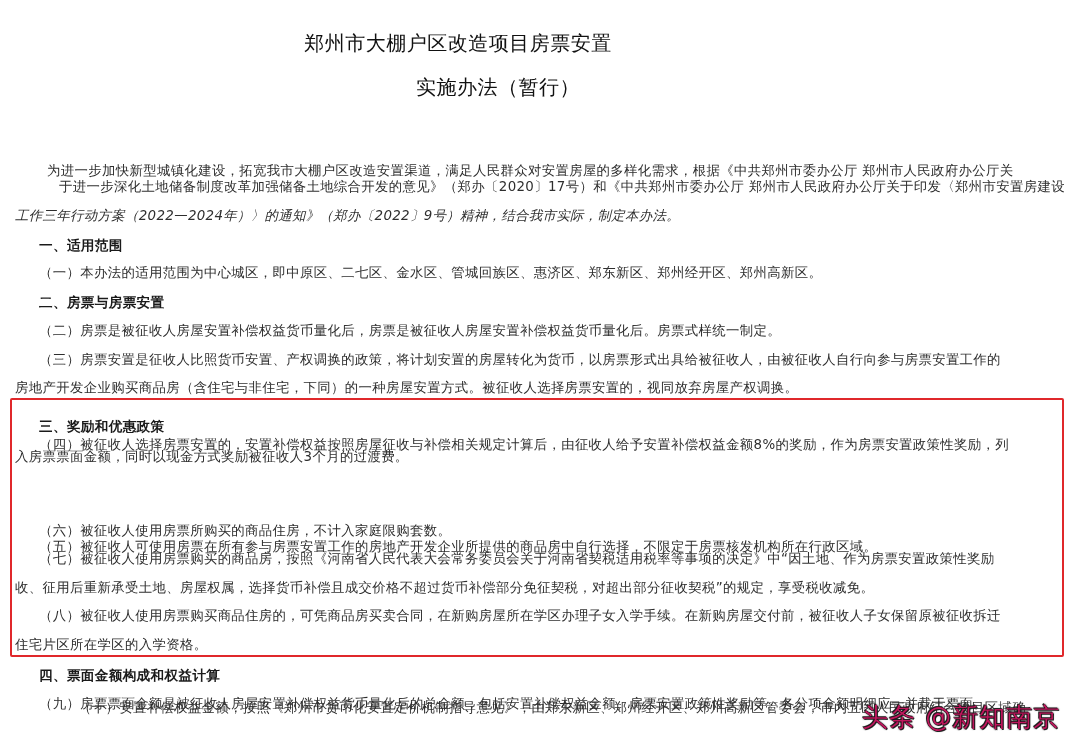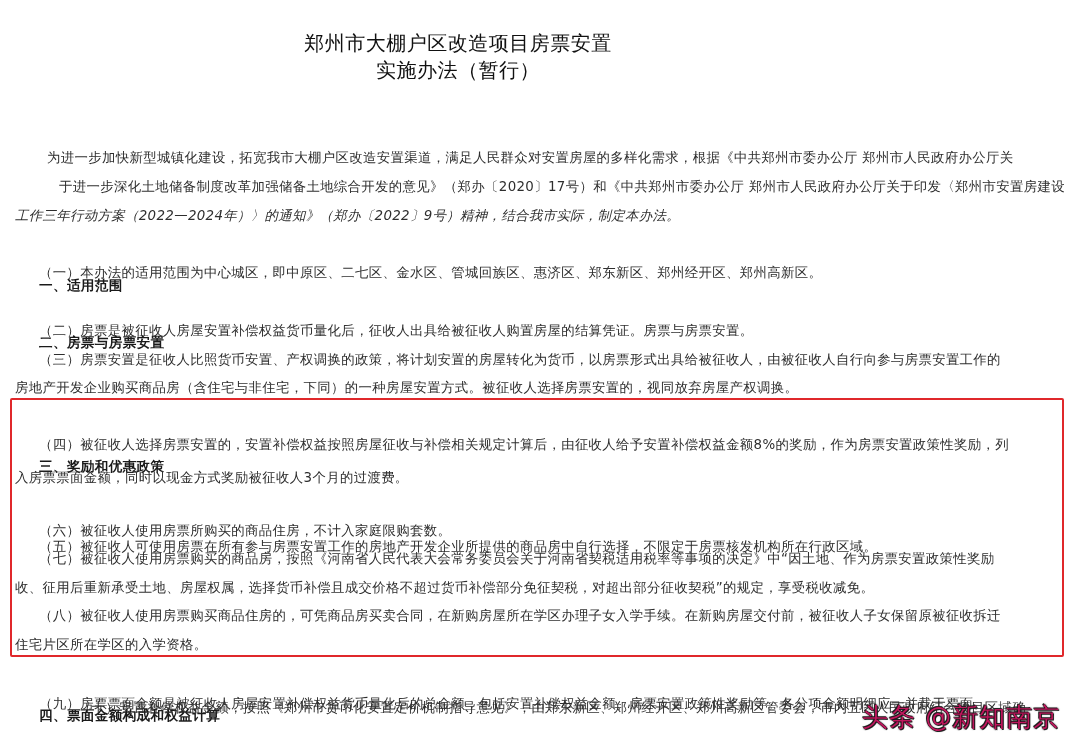--- a/index.html
+++ b/index.html
@@ -8,63 +8,63 @@
     background: #ffffff; position: relative;
     font-family: "DejaVu Sans", "Liberation Sans", sans-serif;
     color: #2b2b2b;
   }
   .title {
     position: absolute; left: 0; width: 916px; text-align: center;
     font-family: Liberation Serif, serif;
     font-size: 20px; color: #111; letter-spacing: 0.5px;
   }
   .title.t1 { top: 30px; }
-  .title.t2 { top: 57px; }
+  .title.t2 { top: 74px; padding-left: 40px; }
   .line {
     position: absolute; left: 15px; width: 1050px;
     font-size: 13.4px; line-height: 20px; white-space: nowrap;
     color: #2e2e2e; letter-spacing: 0.35px;
   }
   .indent { padding-left: 32px; box-sizing: border-box; }
   .indent-sm { padding-left: 24px; box-sizing: border-box; }
-  .heading { font-weight: bold; color: #1a1a1a; font-size: 13.6px; margin-top: 40px; }
+  .heading { font-weight: bold; color: #1a1a1a; font-size: 13.6px; }
   .highlight-box {
     position: absolute; left: 10px; top: 398px; width: 1054px; height: 259px;
     border: 2px solid #e0282b; border-radius: 2px; box-sizing: border-box;
   }
   .watermark {
     position: absolute; left: 862px; top: 700px;
     font-size: 26px; color: #be185d; letter-spacing: 1px;
     text-shadow: 0 0 2px #000, 0 0 1px #000, 1px 1px 0 #333, -1px -1px 0 #333;
     white-space: nowrap;
   }
 </style>
 </head>
 <body>
 
 <div>
   <div class="title t1">郑州市大棚户区改造项目房票安置</div>
   <div class="title t2">实施办法（暂行）</div>
 
-  <div class="line indent" style="top:148px;">为进一步加快新型城镇化建设，拓宽我市大棚户区改造安置渠道，满足人民群众对安置房屋的多样化需求，根据《中共郑州市委办公厅 郑州市人民政府办公厅关</div>
+  <div class="line indent" style="top:161px;">为进一步加快新型城镇化建设，拓宽我市大棚户区改造安置渠道，满足人民群众对安置房屋的多样化需求，根据《中共郑州市委办公厅 郑州市人民政府办公厅关</div>
   <div class="line" style="top:177px;text-align:right;">于进一步深化土地储备制度改革加强储备土地综合开发的意见》（郑办〔2020〕17号）和《中共郑州市委办公厅 郑州市人民政府办公厅关于印发〈郑州市安置房建设</div>
   <div class="line" style="top:206px;font-style:italic;">工作三年行动方案（2022—2024年）〉的通知》（郑办〔2022〕9号）精神，结合我市实际，制定本办法。</div>
 
   <div class="line indent-sm heading" style="top:235px;">一、适用范围</div>
   <div class="line indent-sm" style="top:263px;">（一）本办法的适用范围为中心城区，即中原区、二七区、金水区、管城回族区、惠济区、郑东新区、郑州经开区、郑州高新区。</div>
 
   <div class="line indent-sm heading" style="top:292px;">二、房票与房票安置</div>
-  <div class="line indent-sm" style="top:321px;">（二）房票是被征收人房屋安置补偿权益货币量化后，征收人出具给被征收人购置房屋的结算凭证。房票与房票安置。</div>
+  <div class="line indent-sm" style="top:321px;">（二）房票是被征收人房屋安置补偿权益货币量化后，房票是被征收人房屋安置补偿权益货币量化后。房票式样统一制定。</div>
   <div class="line indent-sm" style="top:350px;">（三）房票安置是征收人比照货币安置、产权调换的政策，将计划安置的房屋转化为货币，以房票形式出具给被征收人，由被征收人自行向参与房票安置工作的</div>
   <div class="line" style="top:378px;">房地产开发企业购买商品房（含住宅与非住宅，下同）的一种房屋安置方式。被征收人选择房票安置的，视同放弃房屋产权调换。</div>
 
   <div class="highlight-box"></div>
   <div class="line indent-sm heading" style="top:416px;">三、奖励和优惠政策</div>
   <div class="line indent-sm" style="top:435px;">（四）被征收人选择房票安置的，安置补偿权益按照房屋征收与补偿相关规定计算后，由征收人给予安置补偿权益金额8%的奖励，作为房票安置政策性奖励，列</div>
-  <div class="line" style="top:468px;">入房票票面金额，同时以现金方式奖励被征收人3个月的过渡费。</div>
+  <div class="line" style="top:447px;">入房票票面金额，同时以现金方式奖励被征收人3个月的过渡费。</div>
   <div class="line indent-sm" style="top:492px;margin-top:45px;">（五）被征收人可使用房票在所有参与房票安置工作的房地产开发企业所提供的商品房中自行选择，不限定于房票核发机构所在行政区域。</div>
   <div class="line indent-sm" style="top:521px;">（六）被征收人使用房票所购买的商品住房，不计入家庭限购套数。</div>
   <div class="line indent-sm" style="top:549px;">（七）被征收人使用房票购买的商品房，按照《河南省人民代表大会常务委员会关于河南省契税适用税率等事项的决定》中“因土地、作为房票安置政策性奖励</div>
   <div class="line" style="top:578px;">收、征用后重新承受土地、房屋权属，选择货币补偿且成交价格不超过货币补偿部分免征契税，对超出部分征收契税”的规定，享受税收减免。</div>
   <div class="line indent-sm" style="top:606px;">（八）被征收人使用房票购买商品住房的，可凭商品房买卖合同，在新购房屋所在学区办理子女入学手续。在新购房屋交付前，被征收人子女保留原被征收拆迁</div>
   <div class="line" style="top:635px;">住宅片区所在学区的入学资格。</div>
 
   <div class="line indent-sm heading" style="top:665px;">四、票面金额构成和权益计算</div>
   <div class="line indent-sm" style="top:694px;">（九）房票票面金额是被征收人房屋安置补偿权益货币量化后的总金额，包括安置补偿权益金额、房票安置政策性奖励等。各分项金额明细应一并载于票面。</div>
   <div class="line indent-sm" style="top:698px;text-align:center;">（十）安置补偿权益金额，按照《郑州市货币化安置定价机制指导意见》，由郑东新区、郑州经开区、郑州高新区管委会，市内五区人民政府结合项目区域确</div>

